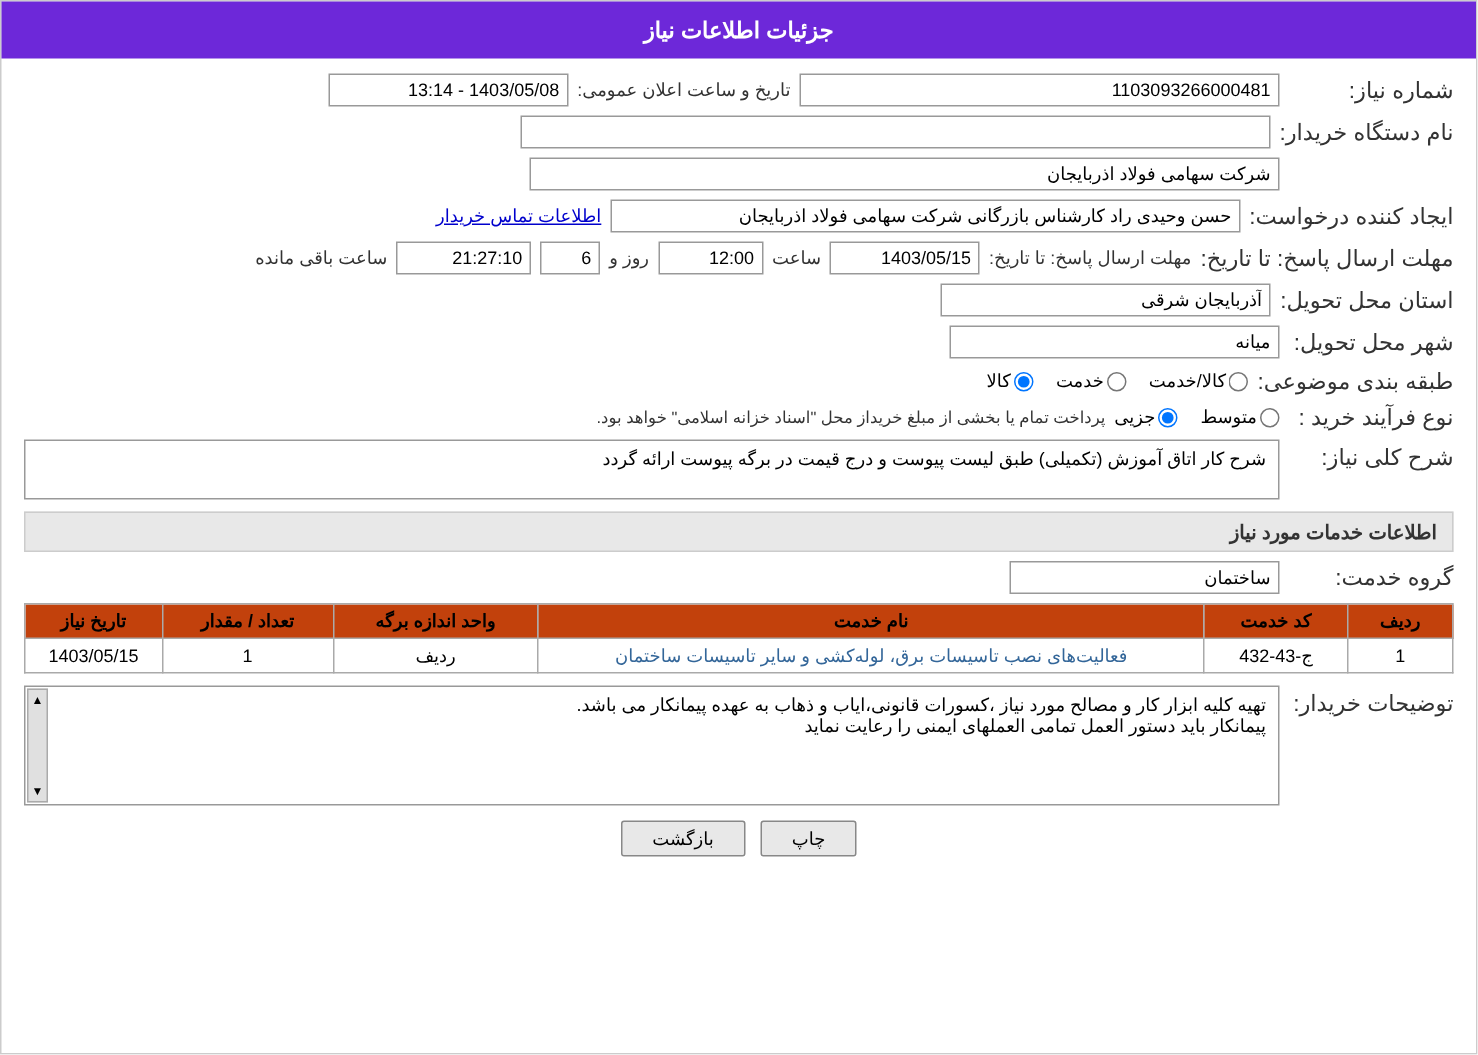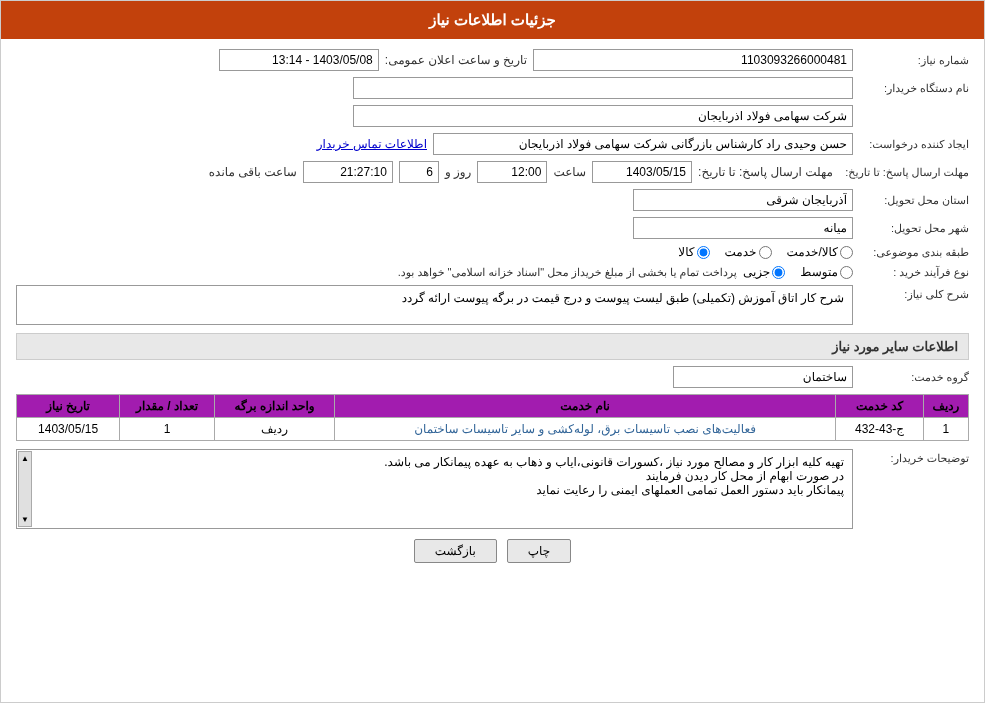--- a/index.html
+++ b/index.html
@@ -9,42 +9,42 @@
       background: #f0f0f0;
       direction: rtl;
     }
     .page-wrapper {
       width: 985px;
       min-height: 703px;
       background: #fff;
       border: 1px solid #ccc;
     }
     .header-bar {
-      background: #c2410c;
+      background: #6d28d9;
       color: #fff;
       text-align: center;
       padding: 10px 0;
       font-size: 15px;
       font-weight: bold;
     }
     .content {
       padding: 10px 15px;
     }
     .form-row {
       display: flex;
       align-items: center;
       margin-bottom: 6px;
       gap: 6px;
     }
     .label {
       color: #333;
       white-space: nowrap;
       min-width: 110px;
       text-align: right;
-      font-size: 11px;
+      font-size: 15px;
     }
     .label-small {
       color: #333;
       white-space: nowrap;
       font-size: 12px;
     }
     .input-box {
       border: 1px solid #999;
       background: #fff;
       height: 22px;
@@ -88,23 +88,23 @@
       font-size: 12px;
       direction: rtl;
       width: 100%;
     }
     .service-table {
       width: 100%;
       border-collapse: collapse;
       margin-top: 5px;
     }
     .service-table th {
-      background: #a21caf;
+      background: #c2410c;
       border: 1px solid #aaa;
-      padding: 4px 2px;
+      padding: 4px 14px;
       text-align: center;
       font-size: 12px;
     }
     .service-table td {
       border: 1px solid #aaa;
       padding: 4px 6px;
       text-align: center;
       font-size: 12px;
     }
     .service-table td.service-name {
@@ -252,21 +252,21 @@
     </div>
 
     <div class="form-row" style="align-items:flex-start;">
       <span class="label" style="padding-top:3px;">شرح کلی نیاز:</span>
       <div class="description-box">
         <span>شرح کار اتاق آموزش (تکمیلی) طبق لیست پیوست و درج قیمت در برگه پیوست ارائه گردد</span>
       </div>
     </div>
 
     <div class="section-header">
-      <span>اطلاعات سایر مورد نیاز</span>
+      <span>اطلاعات خدمات مورد نیاز</span>
     </div>
 
     <div class="form-row">
       <span class="label">گروه خدمت:</span>
       <input class="input-box" style="width: 180px;" type="text" value="ساختمان">
     </div>
 
     <table class="service-table">
       <thead>
         <tr>
@@ -288,21 +288,20 @@
           <td>1403/05/15</td>
         </tr>
       </tbody>
     </table>
 
     <div class="توضیحات-row" style="margin-top:8px;">
       <span class="label" style="padding-top:3px; min-width:110px;">توضیحات خریدار:</span>
       <div style="position:relative; flex:1;">
         <div class="notes-box" style="padding-left:24px;margin-left:46px;">
           <div>تهیه کلیه ابزار کار و مصالح  مورد نیاز ،کسورات قانونی،ایاب و ذهاب به عهده پیمانکار می باشد.</div>
-          <div>در صورت ابهام از محل کار دیدن فرمایند</div>
           <div>پیمانکار باید دستور العمل تمامی العملهای ایمنی را رعایت نماید</div>
         </div>
         <div class="notes-scrollbar">
           <span class="scroll-arrow">▲</span>
           <span class="scroll-arrow">▼</span>
         </div>
       </div>
     </div>
 
     <div class="btn-row">

